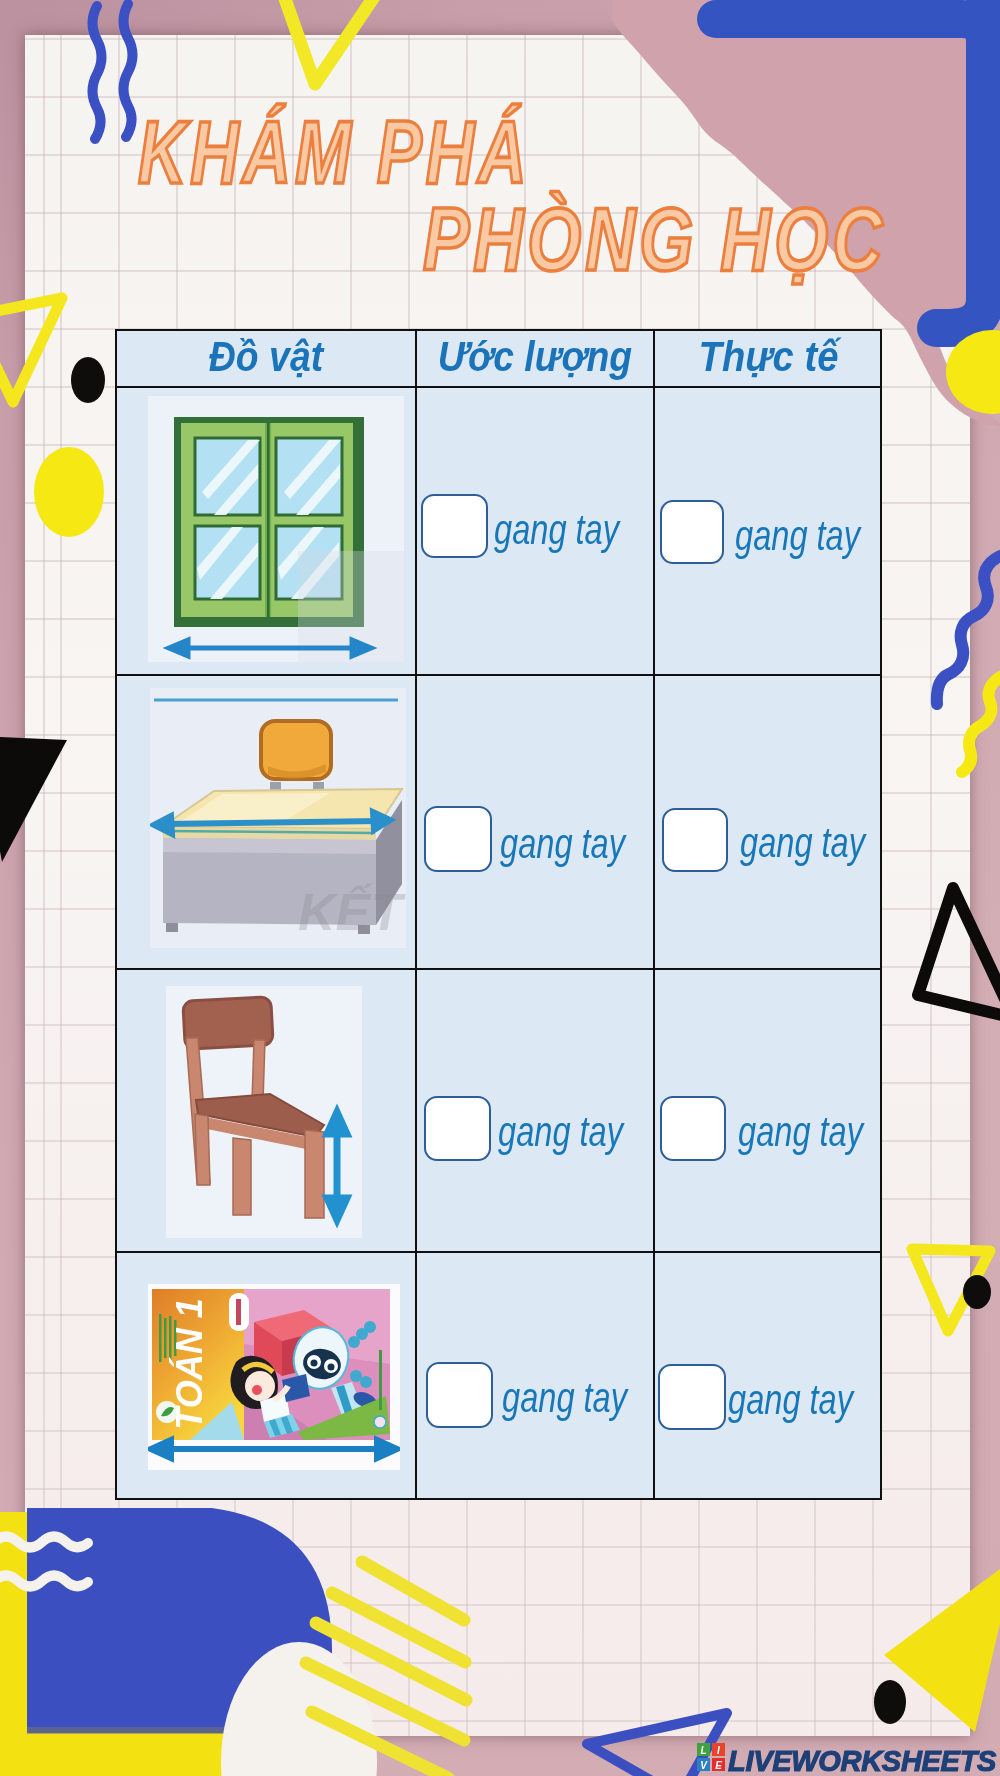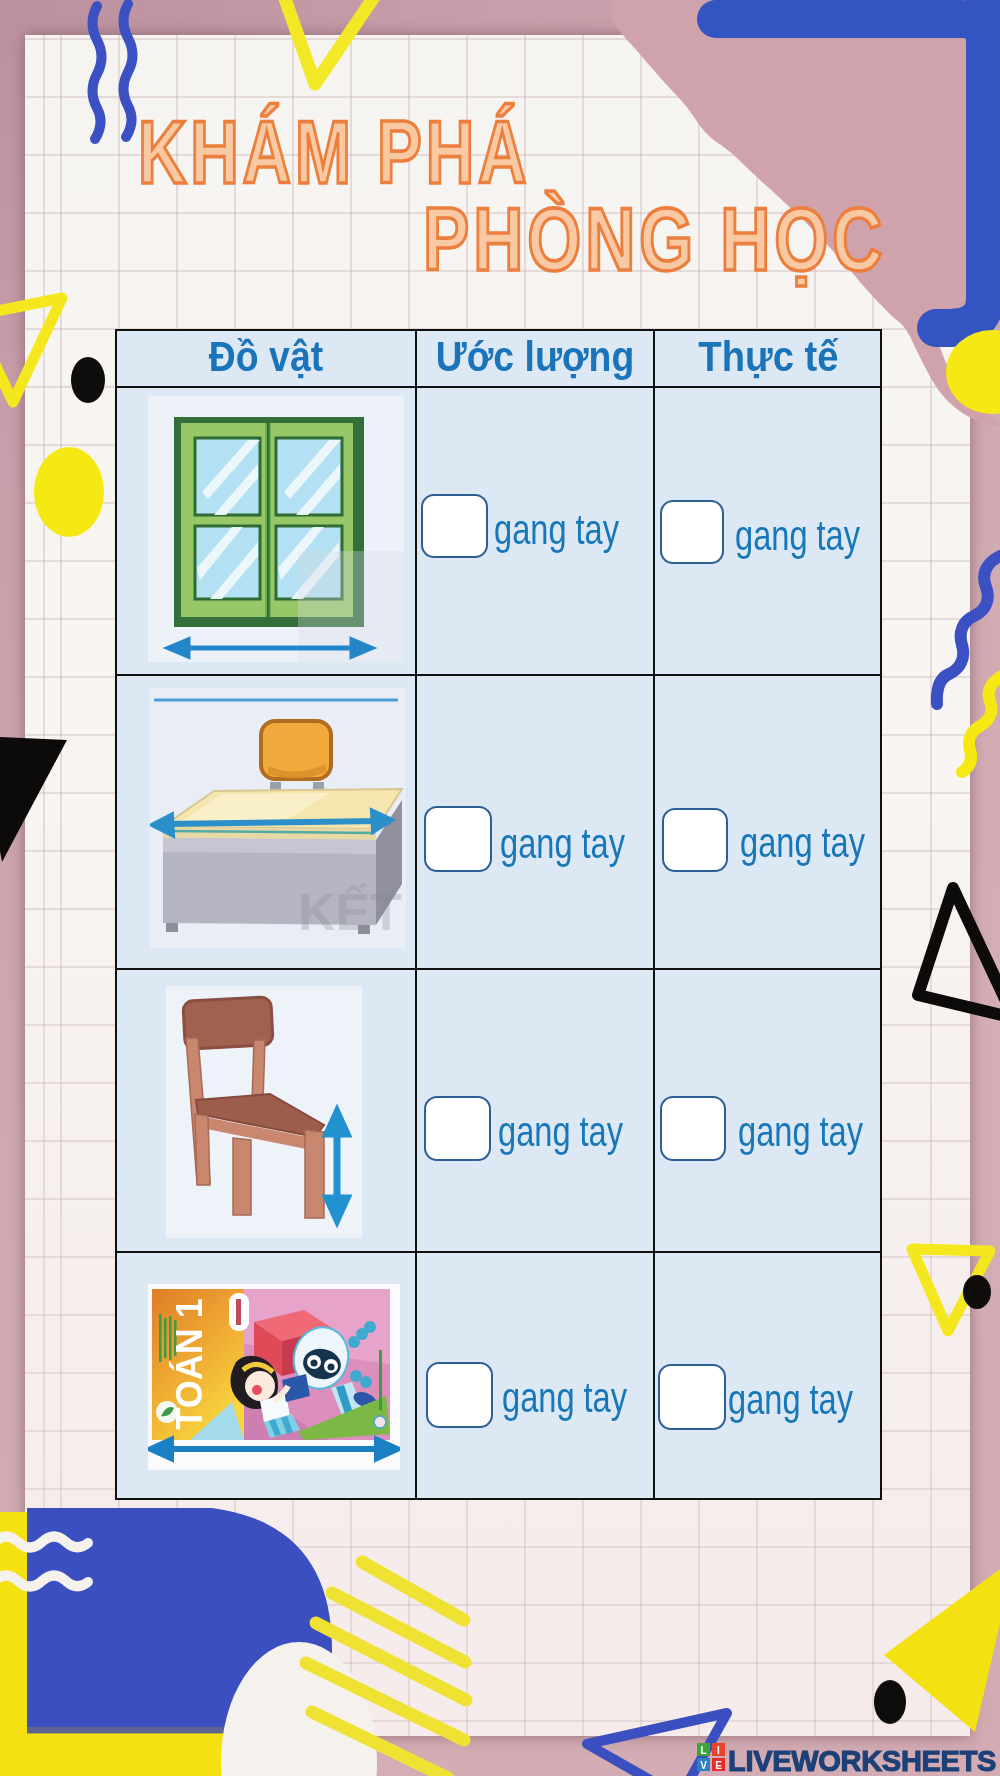--- a/index.html
+++ b/index.html
@@ -1,18 +1,18 @@
 <!DOCTYPE html>
 <html><head>
 <meta charset="utf-8">
 <style>
   html,body{margin:0;padding:0;}
   #page{position:relative;width:1000px;height:1776px;overflow:hidden;
     font-family:"Liberation Sans",sans-serif;
-    background:linear-gradient(140deg,#bb91a0 0%,#c89eaa 16%,#cfa8b1 42%,#d4aeb5 70%,#d2abb3 100%);}
+    background:linear-gradient(140deg,#bb91a0 0%,#c89eaa 16%,#cfa8b1 42%,#d4aeb5 70%,#d2abb3 100%);font-style:italic;}
   .abs{position:absolute;}
 </style>
 </head>
 <body>
 <div id="page">
 
   <div class="abs" id="paper" style="left:25px;top:35px;width:945px;height:1701px;
     background:
       linear-gradient(to bottom, rgba(236,212,214,0) 42%, rgba(236,212,214,0.16) 72%, rgba(236,212,214,0.22) 100%),
       repeating-linear-gradient(to right, rgba(198,176,178,0.38) 0 2px, transparent 2px 58px),

